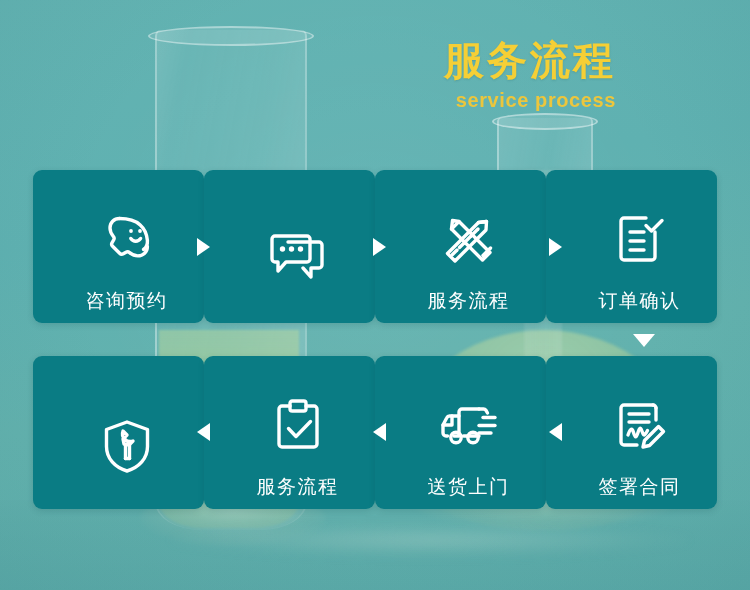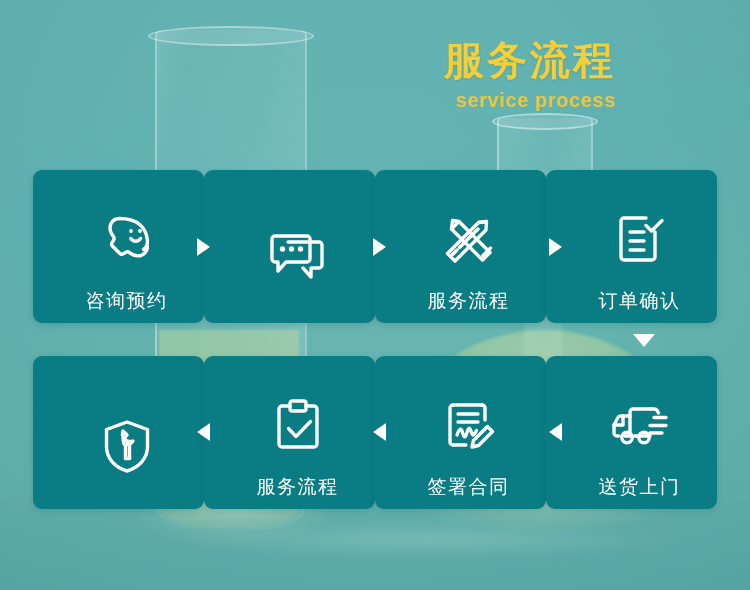--- a/index.html
+++ b/index.html
@@ -355,51 +355,51 @@
             <path d="M19 10H11a3 3 0 0 0-3 3v35a3 3 0 0 0 3 3h32a3 3 0 0 0 3-3V13a3 3 0 0 0-3-3h-8"></path>
             <rect x="19" y="5" width="16" height="10" rx="2.2"></rect>
             <path d="M17.5 32.5l7.5 8 14.5-15"></path>
           </svg>
         </div>
         <div class="card-label">服务流程</div>
       </div>
 
       <div class="card">
         <div class="card-icon">
-          <svg width="58" height="56" viewBox="0 0 58 56" fill="none" stroke="#ffffff" stroke-width="3.4" stroke-linecap="round" stroke-linejoin="round">
-            <path d="M42 8H13a3 3 0 0 0-3 3v34a3 3 0 0 0 3 3h13"></path>
-            <path d="M45 11v12"></path>
-            <path d="M45 11a3 3 0 0 0-3-3"></path>
-            <path d="M18 17h20"></path>
-            <path d="M18 25h20"></path>
-            <path d="M17 38c2.5-7 4-7.5 5.5-2.5S25 42 27 35.5s3-4.5 4.5 0 3 2 5-2"></path>
-            <path d="M47.5 29.5l5 5-14 14-6.5 1.5 1.5-6.5 14-14z"></path>
-          </svg>
-        </div>
-        <div class="card-label">签署合同</div>
-      </div>
-
-      <div class="card">
-        <div class="card-icon">
           <svg width="62" height="52" viewBox="0 0 62 52" fill="none" stroke="#ffffff" stroke-width="3.4" stroke-linecap="round" stroke-linejoin="round">
             <path d="M41 10H24a3 3 0 0 0-3 3v24h-5"></path>
             <path d="M21 17H11.5a3 3 0 0 0-2.7 1.7L5 26v8a3 3 0 0 0 3 3h1.5"></path>
             <path d="M5 26h9v-9"></path>
             <path d="M41 10h4.5c1 0 1.9.5 2.5 1.3L49.5 14"></path>
             <path d="M41 37H25.5"></path>
             <circle cx="18" cy="38.5" r="5.2"></circle>
             <circle cx="35" cy="38.5" r="5.2"></circle>
             <path d="M45 18.5h12"></path>
             <path d="M41 26.5h16"></path>
             <path d="M41 34h12"></path>
           </svg>
         </div>
         <div class="card-label">送货上门</div>
       </div>
 
+      <div class="card">
+        <div class="card-icon">
+          <svg width="58" height="56" viewBox="0 0 58 56" fill="none" stroke="#ffffff" stroke-width="3.4" stroke-linecap="round" stroke-linejoin="round">
+            <path d="M42 8H13a3 3 0 0 0-3 3v34a3 3 0 0 0 3 3h13"></path>
+            <path d="M45 11v12"></path>
+            <path d="M45 11a3 3 0 0 0-3-3"></path>
+            <path d="M18 17h20"></path>
+            <path d="M18 25h20"></path>
+            <path d="M17 38c2.5-7 4-7.5 5.5-2.5S25 42 27 35.5s3-4.5 4.5 0 3 2 5-2"></path>
+            <path d="M47.5 29.5l5 5-14 14-6.5 1.5 1.5-6.5 14-14z"></path>
+          </svg>
+        </div>
+        <div class="card-label">签署合同</div>
+      </div>
+
     </div>
   </div>
 
   <div class="arrow arrow-right" style="left:197px; top:238px;"></div>
   <div class="arrow arrow-right" style="left:373px; top:238px;"></div>
   <div class="arrow arrow-right" style="left:549px; top:238px;"></div>
 
   <div class="arrow arrow-down" style="left:633px; top:334px;"></div>
 
   <div class="arrow arrow-left" style="left:549px; top:423px;"></div>

